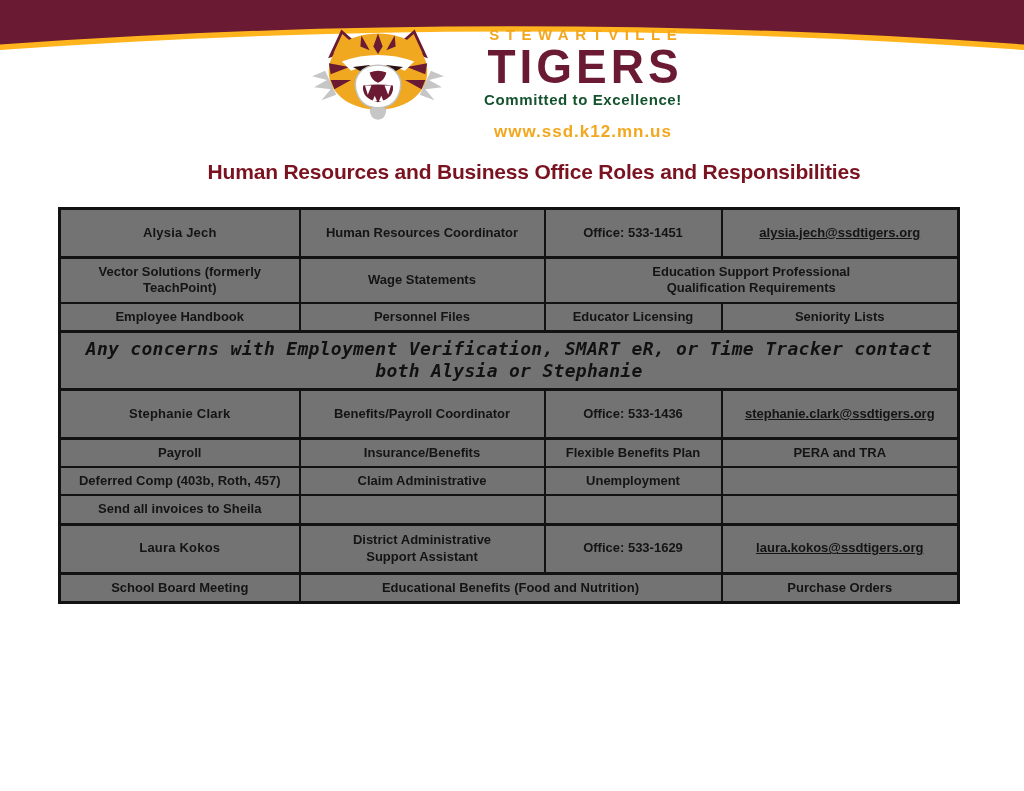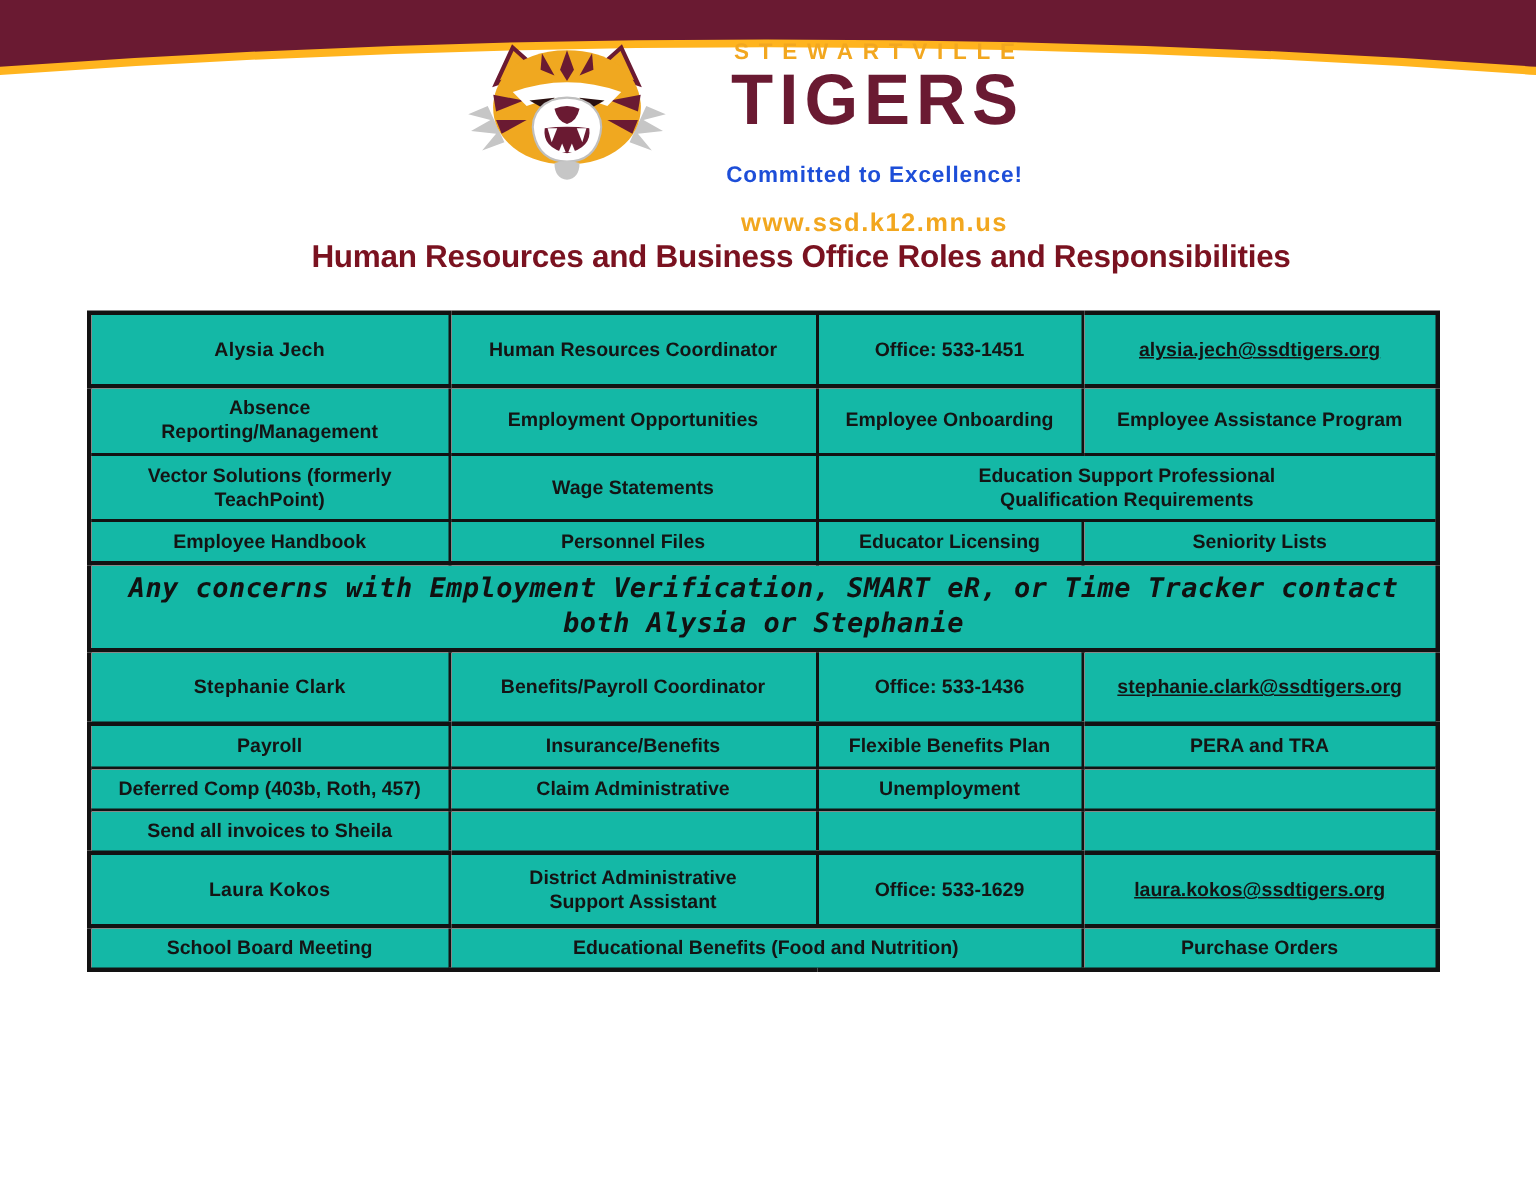--- a/index.html
+++ b/index.html
@@ -19,22 +19,22 @@
   .logo-text{position:absolute;left:150px;top:2px;width:266px;text-align:center;}
   .logo-school{
     color:#F2A71F;font-weight:800;font-size:15px;letter-spacing:6.5px;
     text-indent:6.5px;line-height:1.2;
   }
   .logo-mascot{
     color:#6A1A32;font-weight:800;font-size:46px;letter-spacing:4px;
     text-indent:4px;line-height:0.98;transform:scaleY(1.04);
   }
   .logo-motto{
-    color:#1d4ed8;font-weight:800;font-size:15px;letter-spacing:0.6px;
-    margin-top:19px;line-height:1.15;
+    color:#14532d;font-weight:800;font-size:15px;letter-spacing:0.6px;
+    margin-top:2px;line-height:1.15;
   }
   .logo-url{
     color:#F2A71F;font-weight:800;font-size:17px;letter-spacing:1px;
     margin-top:14px;line-height:1.15;
   }
 
   
   .title{
     position:absolute;top:160px;left:0;width:1024px;margin:0;
     text-align:center;color:#7A1220;font-size:21px;font-weight:bold;
@@ -42,21 +42,21 @@
     padding-left:22px;
   }
 
   
   table.roles{
     position:absolute;left:58px;top:207px;width:899px;
     border-collapse:collapse;table-layout:fixed;
     border:3px solid #121212;
   }
   table.roles td{
-    border:2px solid #121212;background:#14b8a6;
+    border:2px solid #121212;background:#737373;
     text-align:center;vertical-align:middle;
     padding:5px 6px;color:#141414;font-weight:bold;font-size:13px;
     line-height:1.25;white-space:pre-line;overflow:hidden;
   }
   tr.row-person td{border-top-width:3px;border-bottom-width:3px;height:36px;}
   tr.row-note td{border-top-width:3px;border-bottom-width:3px;height:24px;}
   td.cell-name{color:#7A1B28;font-size:18px;letter-spacing:0.2px;}
   td.cell-role{color:#7A1B28;font-size:13px;}
   td.cell-email{color:#7A1B28;font-size:13px;}
   td.cell-email span{text-decoration:underline;cursor:pointer;}
@@ -131,27 +131,20 @@
         <col style="width:237px">
     </colgroup>
     <tbody>
         <tr class="row-person">
           <td class="cell-name"><span>Alysia Jech</span></td>
           <td class="cell-role"><span>Human Resources Coordinator</span></td>
           <td class="cell-role"><span>Office: 533-1451</span></td>
           <td class="cell-email"><span>alysia.jech@ssdtigers.org</span></td>
         </tr>
         <tr class="row-detail">
-          <td><span>Absence
-Reporting/Management</span></td>
-          <td><span>Employment Opportunities</span></td>
-          <td><span>Employee Onboarding</span></td>
-          <td><span>Employee Assistance Program</span></td>
-        </tr>
-        <tr class="row-detail">
           <td><span>Vector Solutions (formerly
 TeachPoint)</span></td>
           <td><span>Wage Statements</span></td>
           <td colspan="2"><span>Education Support Professional
 Qualification Requirements</span></td>
         </tr>
         <tr class="row-detail">
           <td><span>Employee Handbook</span></td>
           <td><span>Personnel Files</span></td>
           <td><span>Educator Licensing</span></td>

